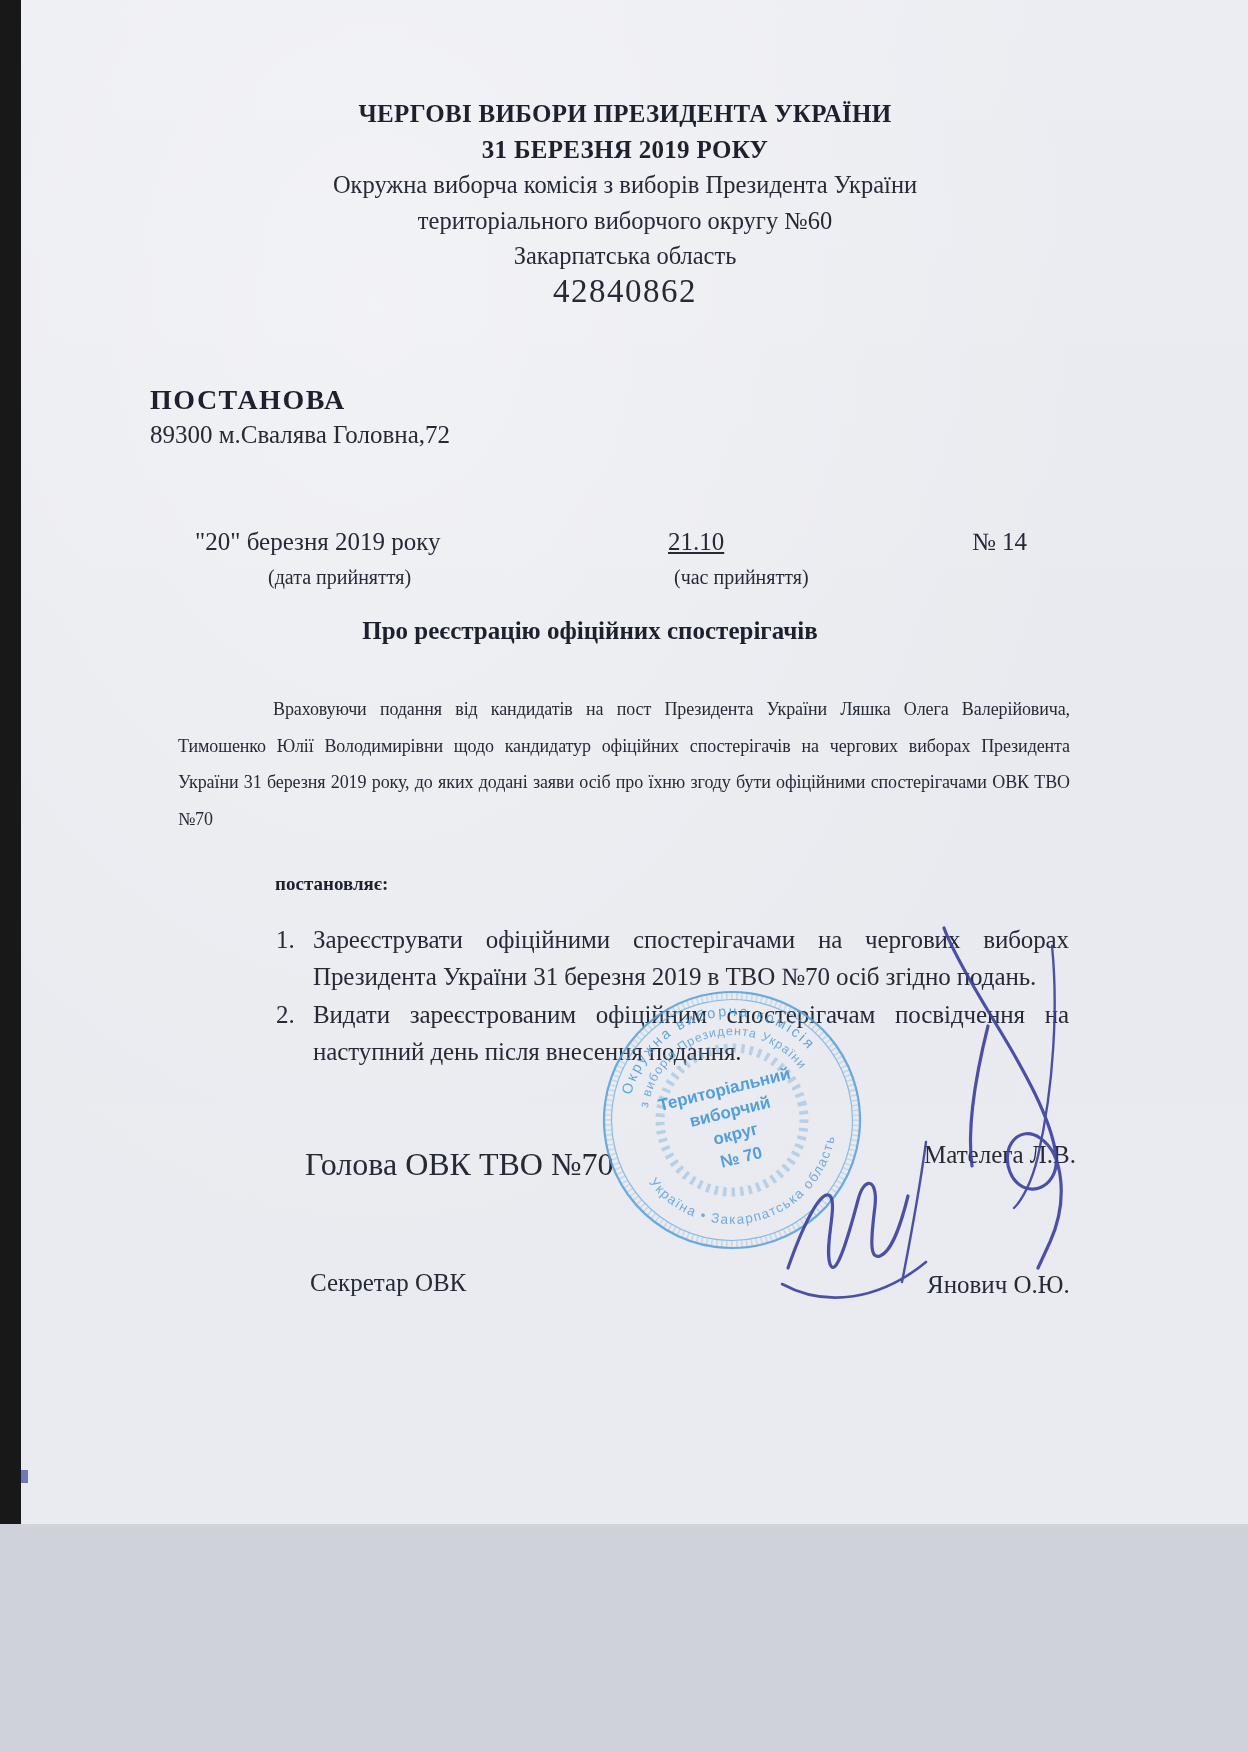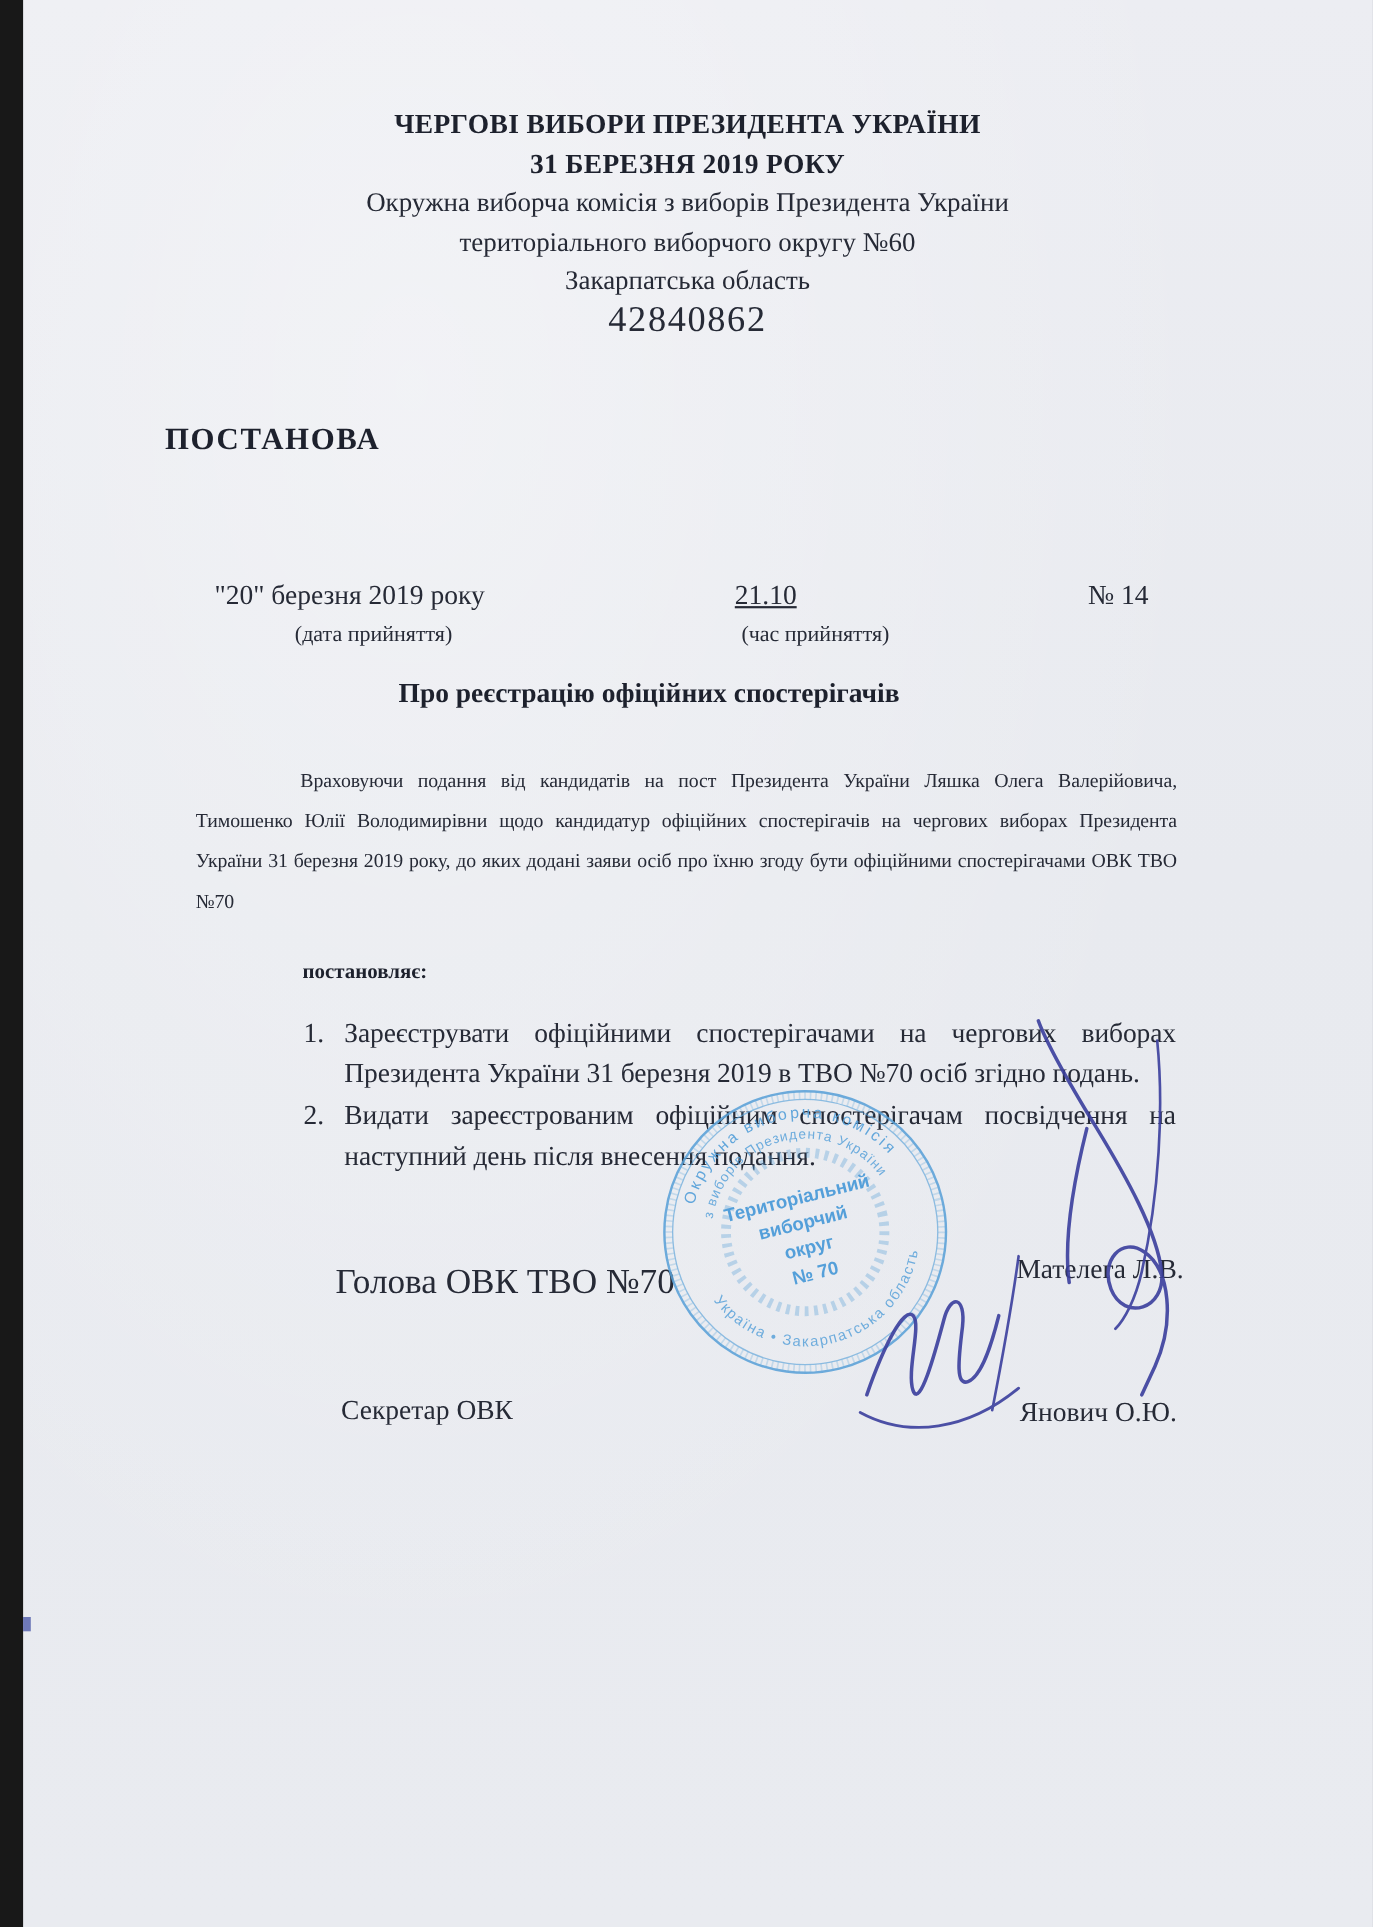--- a/index.html
+++ b/index.html
@@ -1,38 +1,38 @@
 <!DOCTYPE html>
 <html><head>
 <meta charset="utf-8">
 <style>
   html,body { margin:0; padding:0; background:#cfd2d8; }
   .page {
-    position:relative; width:1248px; height:1752px; overflow:hidden;
+    position:relative; width:1248px; height:1524px; overflow:hidden;
     background:
       radial-gradient(ellipse at 30% 20%, rgba(255,255,255,.35), rgba(255,255,255,0) 60%),
       linear-gradient(180deg,#ecedf2 0%, #e8eaef 45%, #e9ebf0 100%);
     font-family:"Liberation Serif","DejaVu Serif",serif;
     color:#262a36;
   }
   .edge-band { position:absolute; left:0; top:0; width:21px; height:100%; background:#181818; }
   .scan-artifact { position:absolute; left:21px; top:1470px; width:7px; height:13px; background:#4653a6; opacity:.75; }
 
   .header { position:absolute; top:96px; left:150px; width:950px; text-align:center;
             line-height:35.5px; font-size:24.5px; }
   .header .hb { font-weight:bold; font-size:25px; letter-spacing:.3px; color:#1d212d; }
   .header .code { font-size:33px; letter-spacing:1.5px; }
 
   .titleblock { position:absolute; top:384px; left:150px; width:950px; text-align:left; }
   .doc-title { font-weight:bold; font-size:28px; letter-spacing:1.5px; color:#1d212d; }
   .doc-address { font-size:25px; margin-top:5px; }
 
   .meta-date  { position:absolute; top:528px; left:195px;  font-size:25px; }
   .meta-time  { position:absolute; top:528px; left:668px;  font-size:25px;text-decoration:underline; }
-  .meta-num   { position:absolute; top:528px; left:972px;  font-size:25px;margin-left:17px; }
+  .meta-num   { position:absolute; top:528px; left:972px;  font-size:25px; }
   .meta-date-label { position:absolute; top:566px; left:268px; font-size:20px; }
   .meta-time-label { position:absolute; top:566px; left:674px; font-size:20px; }
 
   .subject { position:absolute; top:617px; left:140px; width:900px; text-align:center;
              font-weight:bold; font-size:25px; color:#1d212d; }
 
   .paragraph { position:absolute; top:691px; left:178px; width:892px;
                font-size:18px; line-height:36.6px; text-align:justify; text-indent:95px;
                letter-spacing:-.1px; }
   .resolves { position:absolute; top:873px; left:178px; width:892px;
@@ -62,20 +62,21 @@
     <div class="hb">ЧЕРГОВІ ВИБОРИ ПРЕЗИДЕНТА УКРАЇНИ</div>
     <div class="hb">31 БЕРЕЗНЯ 2019 РОКУ</div>
     <div>Окружна виборча комісія з виборів Президента України</div>
     <div>територіального виборчого округу №60</div>
     <div>Закарпатська область</div>
     <div class="code">42840862</div>
   </div>
 
   <div class="titleblock">
     <div class="doc-title">ПОСТАНОВА</div>
+    <div class="doc-address">89300 м.Свалява Головна,72</div>
   </div>
 
   <div class="meta-date">"20" березня 2019 року</div>
   <div class="meta-time">21.10</div>
   <div class="meta-num">№ 14</div>
   <div class="meta-date-label">(дата прийняття)</div>
   <div class="meta-time-label">(час прийняття)</div>
 
   <div class="subject">Про реєстрацію офіційних спостерігачів</div>
 

